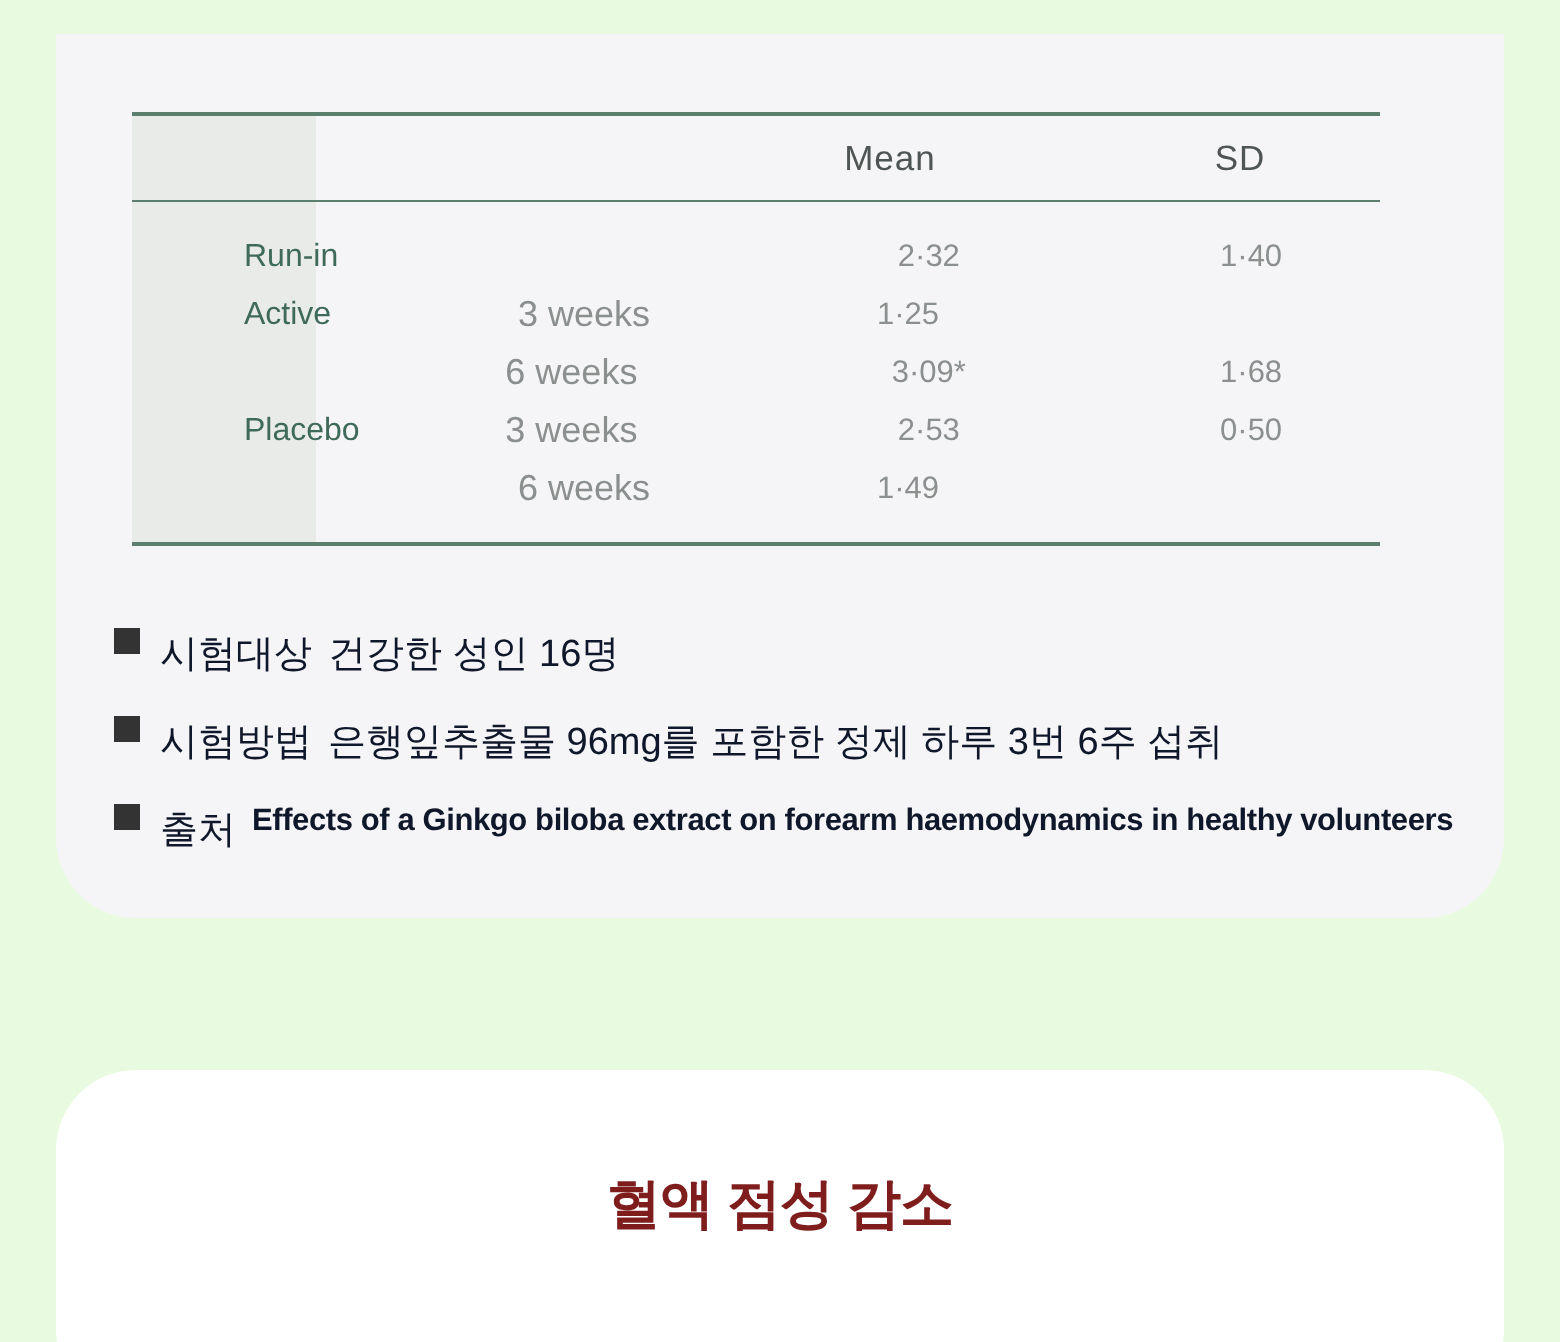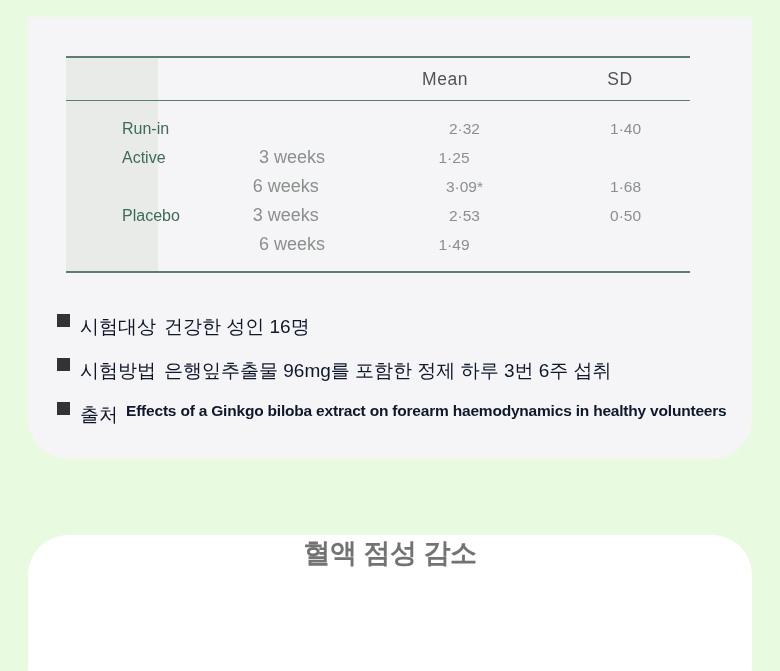--- a/index.html
+++ b/index.html
@@ -82,24 +82,25 @@
   .card-bottom {
     position: absolute;
     left: 28px;
     top: 535px;
     width: 724px;
     height: 170px;
     background: #ffffff;
     border-radius: 40px;
   }
   .section-title {
+    padding-top: 49px;
     text-align: center;
     font-size: 27px;
     font-weight: 700;
-    color: #737373;
+    color: #7f1d1d;
     letter-spacing: -0.5px;
   }
 </style>
 </head>
 <body>
 
 <div class="page">
 
   <section class="card-top">
 

